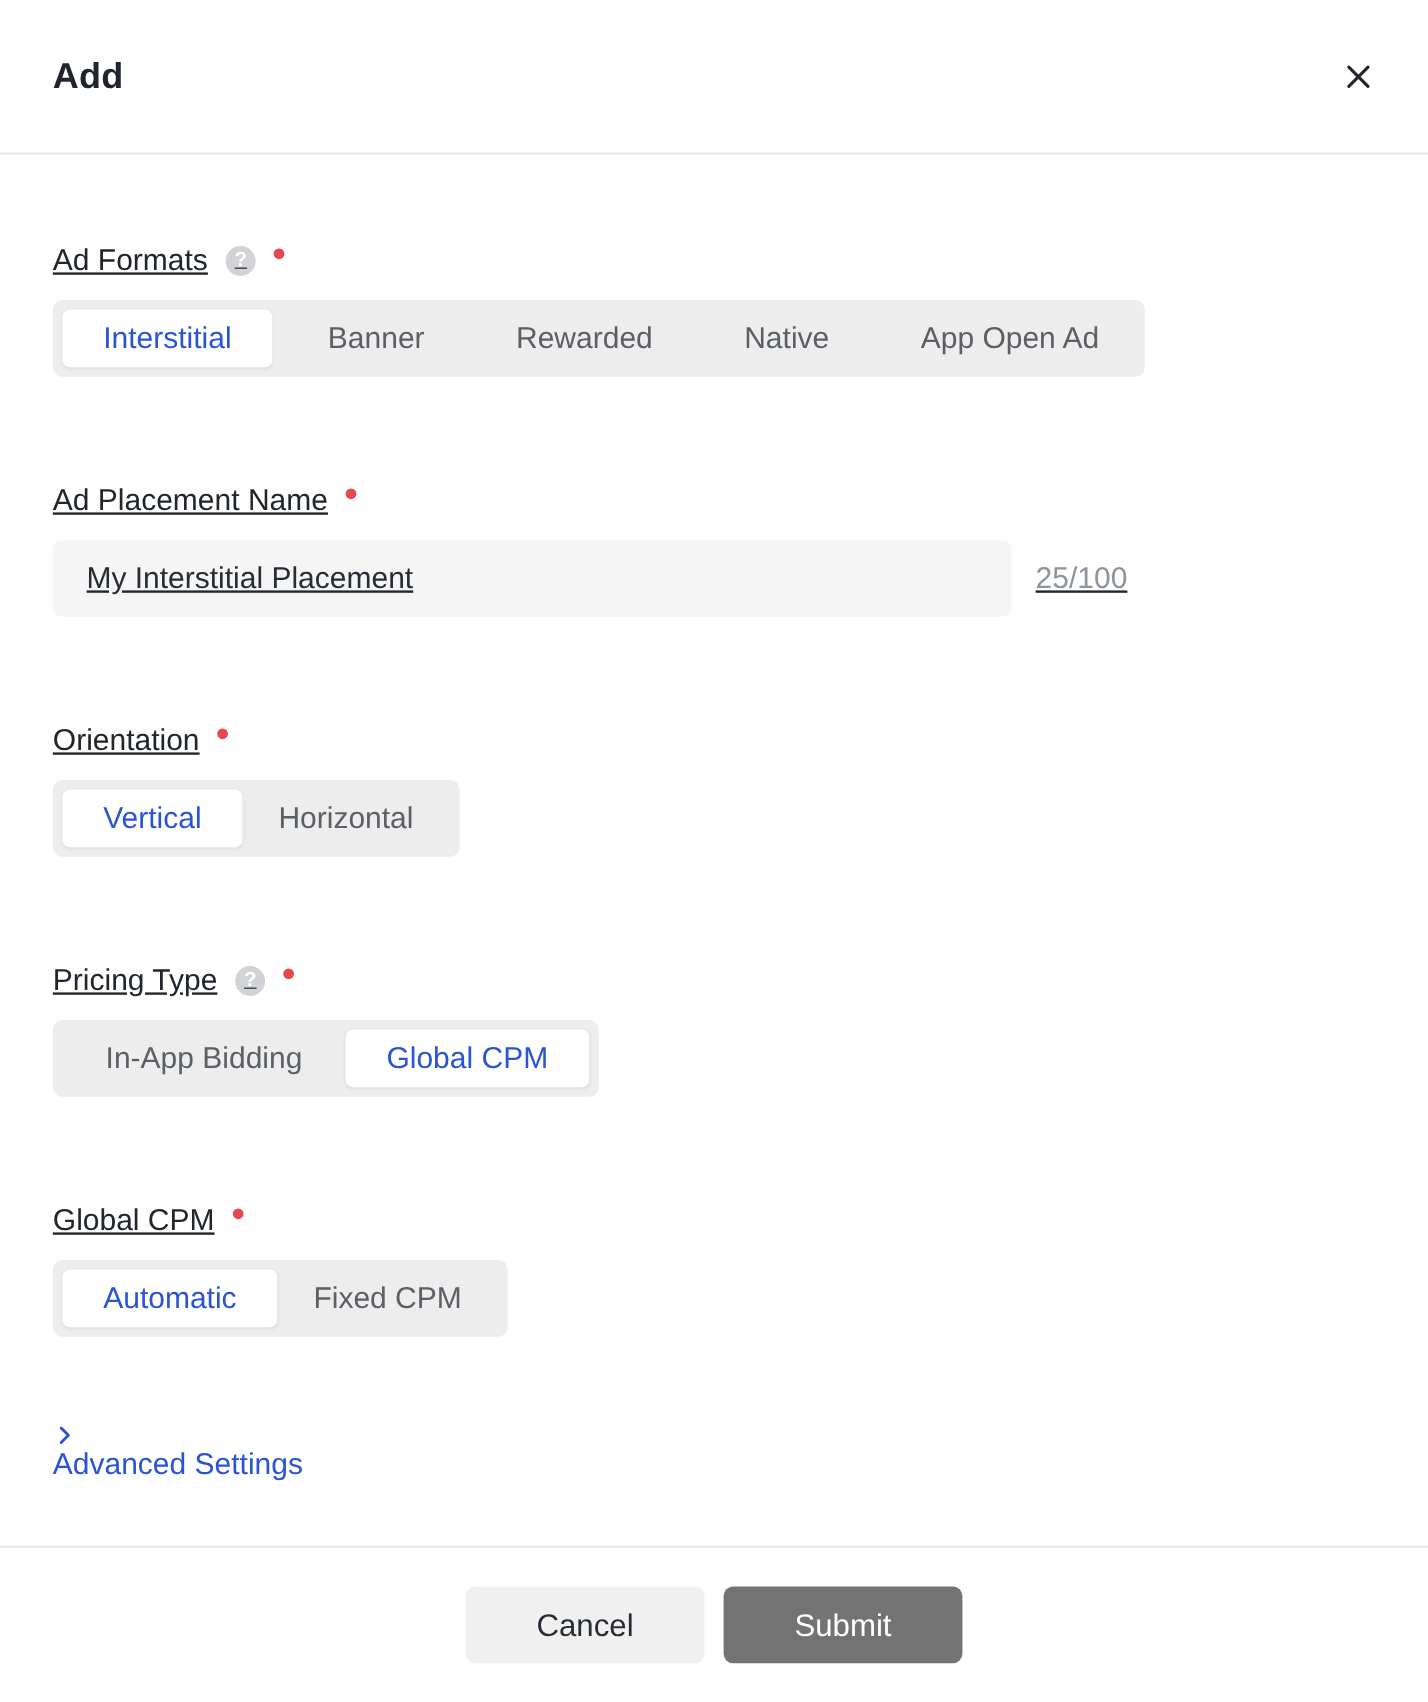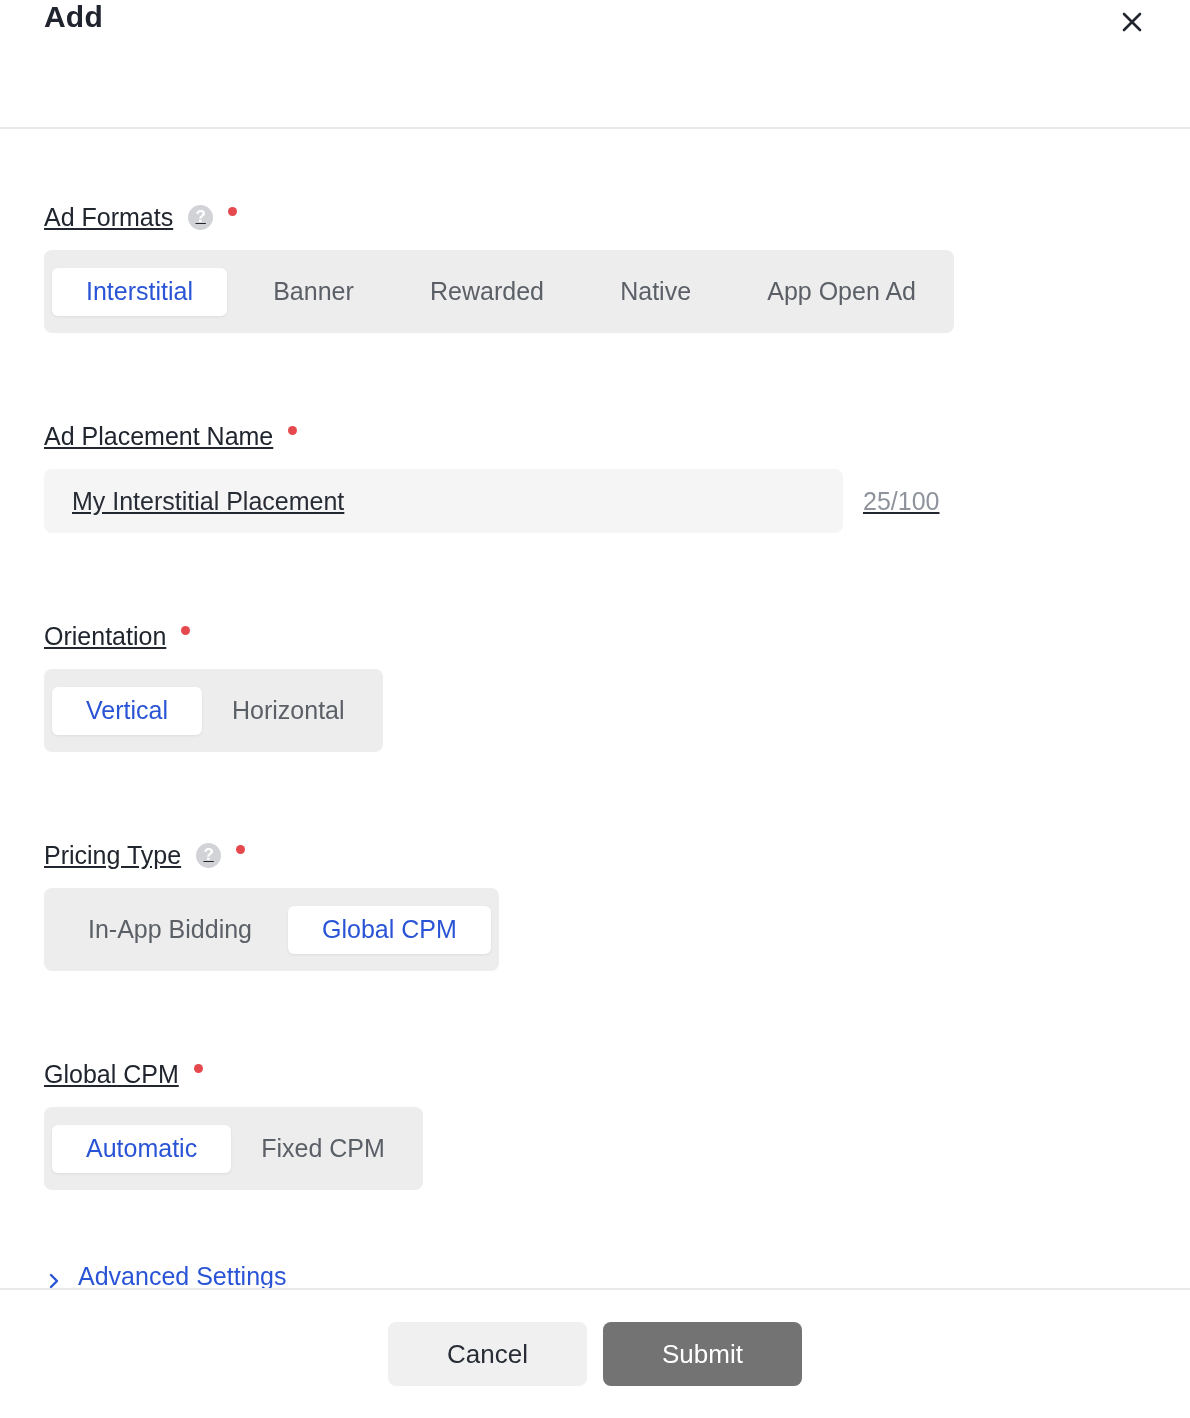--- a/index.html
+++ b/index.html
@@ -7,21 +7,21 @@
   body {
     width: 1190px; height: 1418px;
     font-family: "Liberation Sans", sans-serif;
     color: #21262f;
     position: relative;
     overflow: hidden;
   }
   
   .modal-header {
     height: 129px;
-    display: flex; justify-content: space-between;
+    display: flex; align-items: center; justify-content: space-between;
     padding: 0 44px;
     border-bottom: 2px solid #eaeaea;
   }
   .modal-title { font-size: 30px; font-weight: 700; color: #20242e; letter-spacing: 0.2px; }
   .close-btn {
     background: none; border: none; cursor: pointer;
     width: 44px; height: 44px;
     display: flex; align-items: center; justify-content: center;
     margin-right: -8px;
   }
@@ -44,21 +44,21 @@
     margin-left: 15px;
     transform: translateY(-6px);
   }
   
   .segmented {
     margin-top: 18px;
     background: #ededee;
     border-radius: 8px;
     padding: 8px;
     display: inline-flex;
-    height: 83px;
+    height: 64px;
     align-items: center;
   }
   .segmented.full { width: 910px; justify-content: space-between; }
   .segment {
     height: 48px;
     display: inline-flex; align-items: center; justify-content: center;
     padding: 0 30px;
     font-size: 25px;
     color: #5b5f66;
     border-radius: 6px;
@@ -79,22 +79,22 @@
     border: none; outline: none;
     border-radius: 8px;
     padding: 0 28px;
     font-family: "Liberation Sans", sans-serif;
     font-size: 25px; color: #272c35;
   }
   .char-counter { margin-left: 20px; font-size: 25px; color: #8e939c; }
   
   .advanced-row {
     margin-top: 72px;
-    display: inline-flex; align-items: flex-end;
-    color: #2a54d6; cursor: pointer;
+    display: inline-flex; align-items: flex-start;
+    color: #2a54d6; cursor: pointer; flex-direction: column;
   }
   .advanced-row .chev { display: inline-flex; margin-right: 14px; }
   .advanced-label { font-size: 25px; color: #2a54d6; }
   
   .modal-footer {
     position: absolute; left: 0; right: 0; bottom: 0;
     height: 130px;
     border-top: 2px solid #e9e9ea;
     display: flex; align-items: center; justify-content: center;
     gap: 16px;

